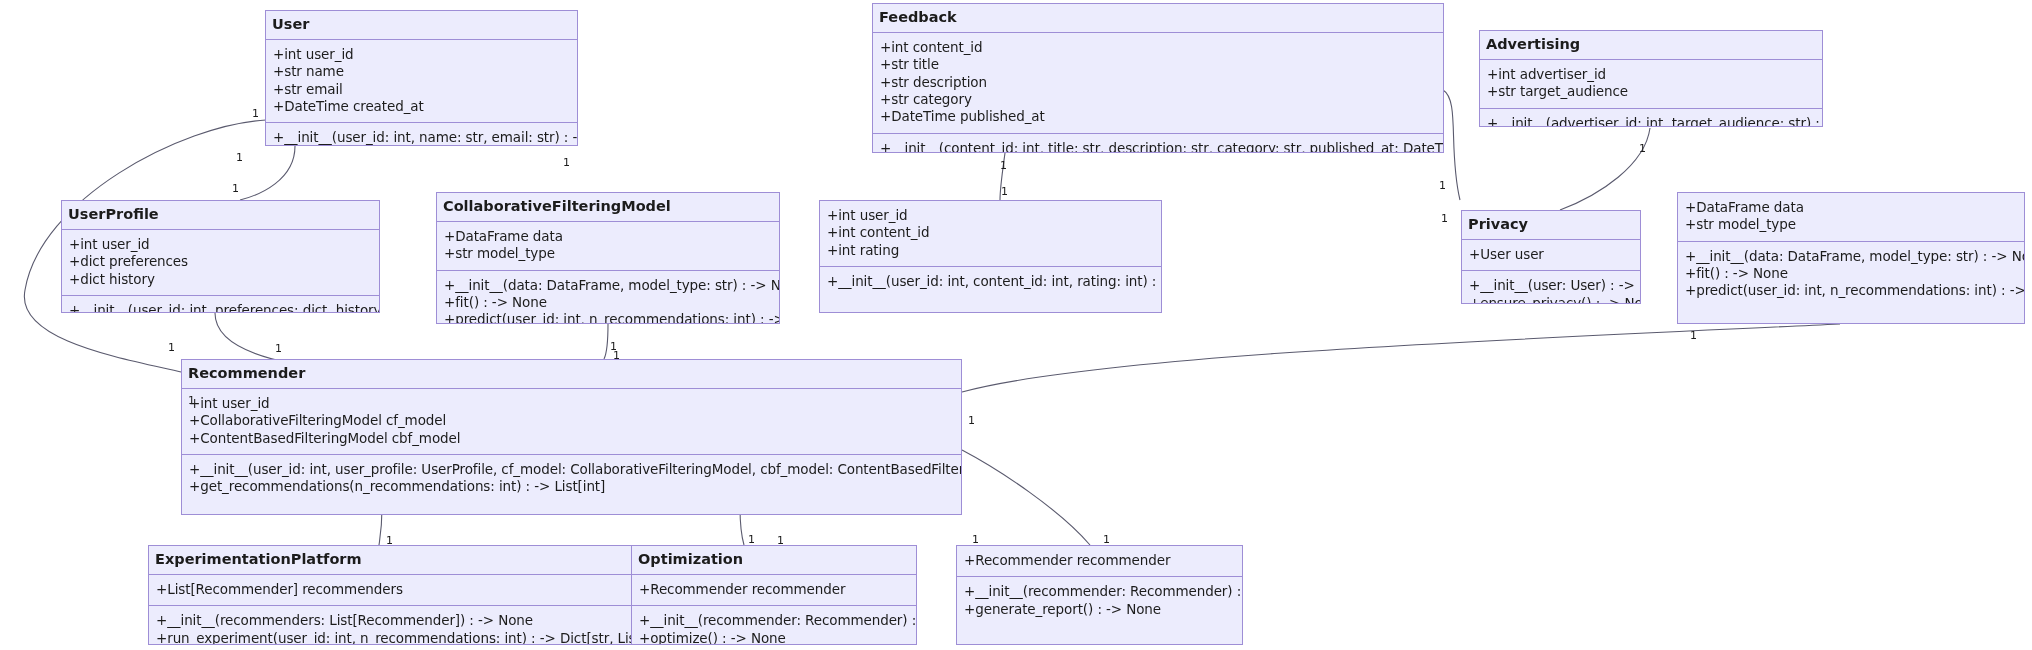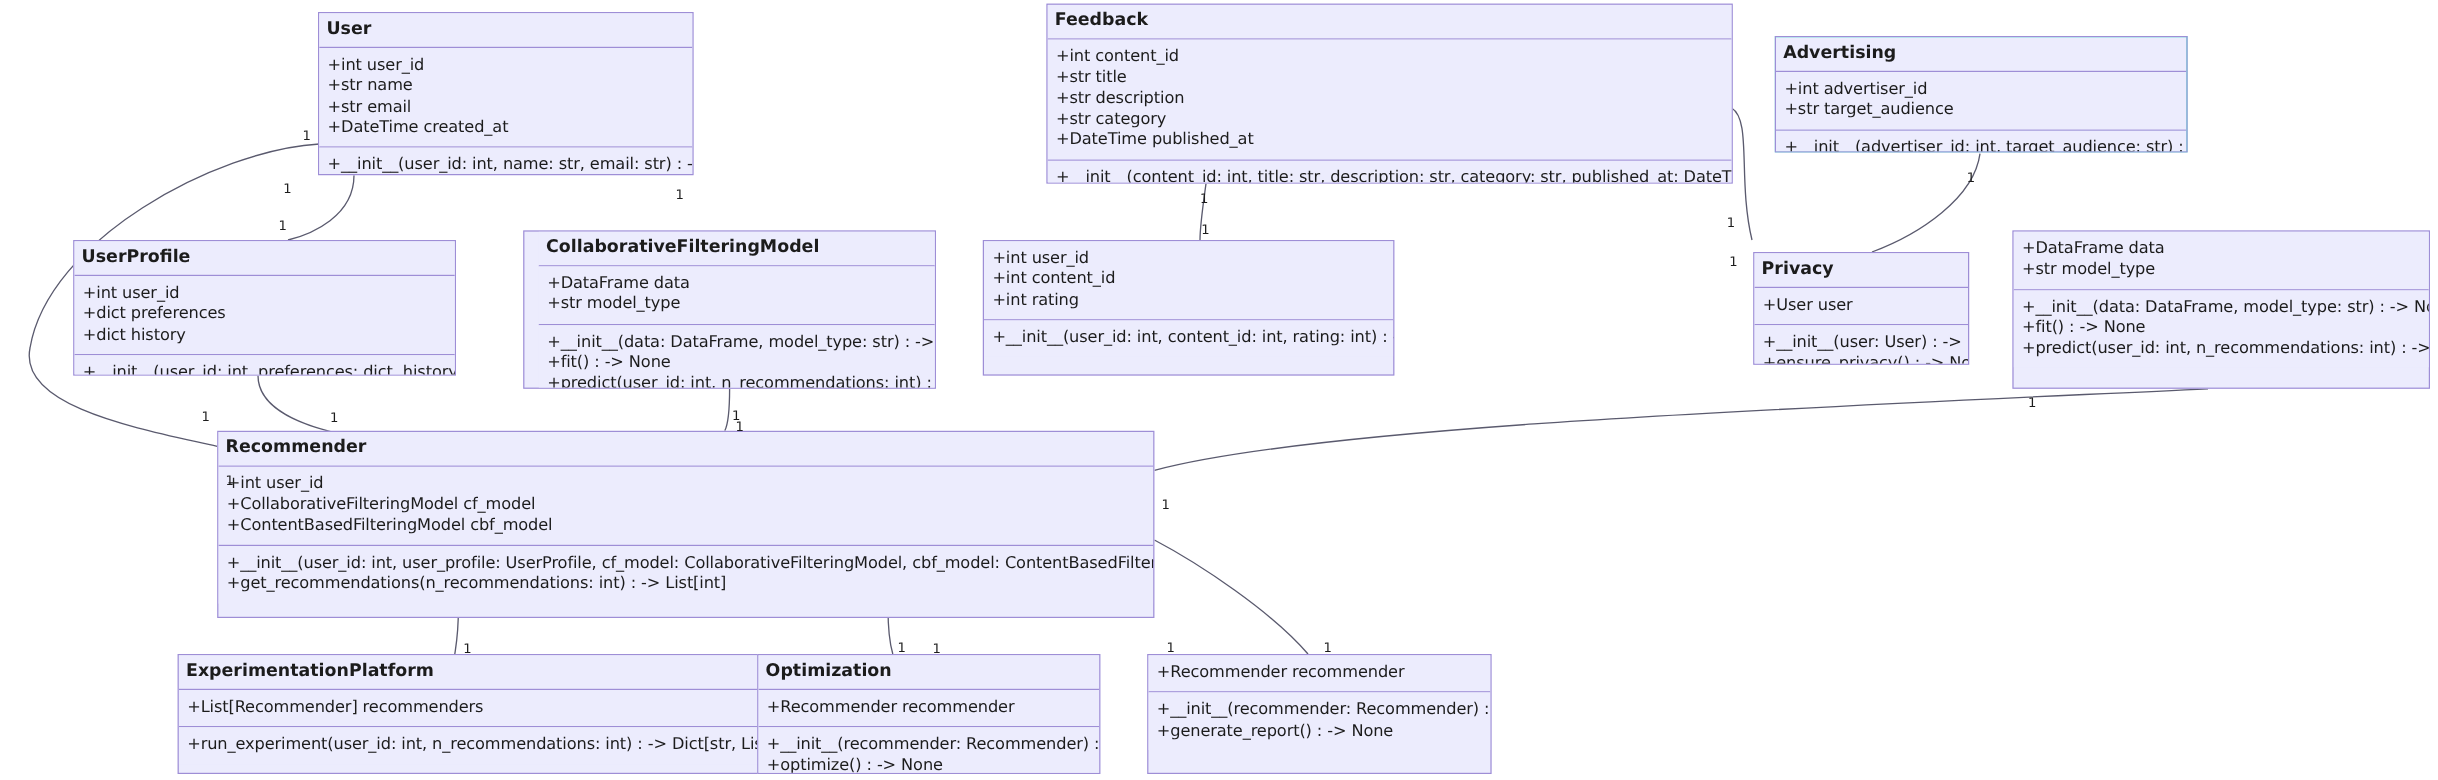--- a/index.html
+++ b/index.html
@@ -124,21 +124,21 @@
       <div class="uml-title">UserProfile</div>
       <div class="uml-section uml-attrs">
         <div class="uml-row">+int user_id</div>
         <div class="uml-row">+dict preferences</div>
         <div class="uml-row">+dict history</div>
       </div>
       <div class="uml-section uml-methods">
         <div class="uml-row">+__init__(user_id: int, preferences: dict, history: dict) : -&gt; None</div>
       </div>
     </div>
-    <div class="uml-class" style="left: 436px; top: 192px; width: 344px; height: 132px; background: rgb(236, 236, 253); border-color: rgb(158, 142, 214); padding-left: 12px;">
+    <div class="uml-class" style="left: 436px; top: 192px; width: 344px; height: 132px; background: rgb(236, 236, 253); border-color: rgb(158, 142, 214);">
       <div class="uml-title">CollaborativeFilteringModel</div>
       <div class="uml-section uml-attrs">
         <div class="uml-row">+DataFrame data</div>
         <div class="uml-row">+str model_type</div>
       </div>
       <div class="uml-section uml-methods">
         <div class="uml-row">+__init__(data: DataFrame, model_type: str) : -&gt; None</div>
         <div class="uml-row">+fit() : -&gt; None</div>
         <div class="uml-row">+predict(user_id: int, n_recommendations: int) : -&gt; List[int]</div>
       </div>
@@ -185,20 +185,21 @@
         <div class="uml-row">+__init__(user_id: int, user_profile: UserProfile, cf_model: CollaborativeFilteringModel, cbf_model: ContentBasedFilteringModel) : -&gt; None</div>
         <div class="uml-row">+get_recommendations(n_recommendations: int) : -&gt; List[int]</div>
       </div>
     </div>
     <div class="uml-class" style="left: 148px; top: 545px; width: 496px; height: 100px; background: rgb(236, 236, 253); border-color: rgb(158, 142, 214);">
       <div class="uml-title">ExperimentationPlatform</div>
       <div class="uml-section uml-attrs">
         <div class="uml-row">+List[Recommender] recommenders</div>
       </div>
       <div class="uml-section uml-methods">
+        <div class="uml-row">+__init__(recommenders: List[Recommender]) : -&gt; None</div>
         <div class="uml-row">+run_experiment(user_id: int, n_recommendations: int) : -&gt; Dict[str, List[int]]</div>
       </div>
     </div>
     <div class="uml-class" style="left: 631px; top: 545px; width: 286px; height: 100px; background: rgb(236, 236, 253); border-color: rgb(158, 142, 214);">
       <div class="uml-title">Optimization</div>
       <div class="uml-section uml-attrs">
         <div class="uml-row">+Recommender recommender</div>
       </div>
       <div class="uml-section uml-methods">
         <div class="uml-row">+__init__(recommender: Recommender) : -&gt; None</div>

